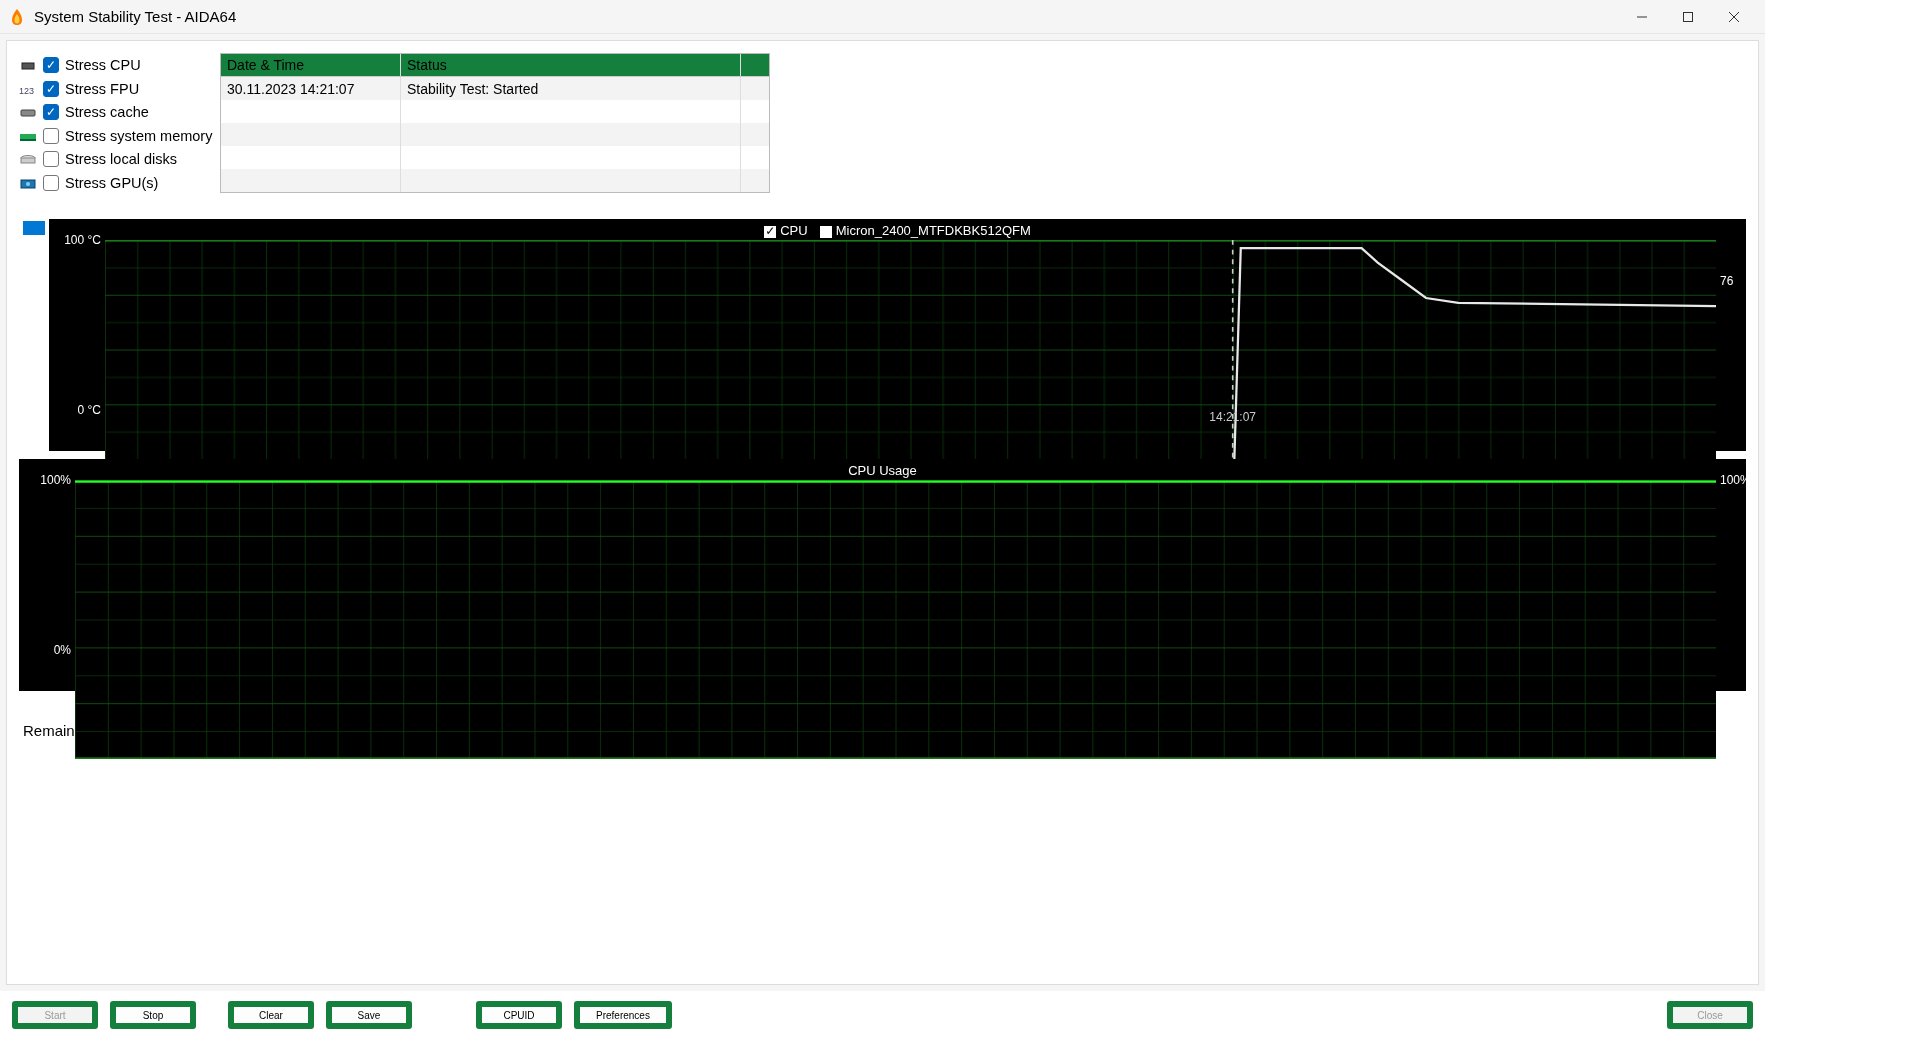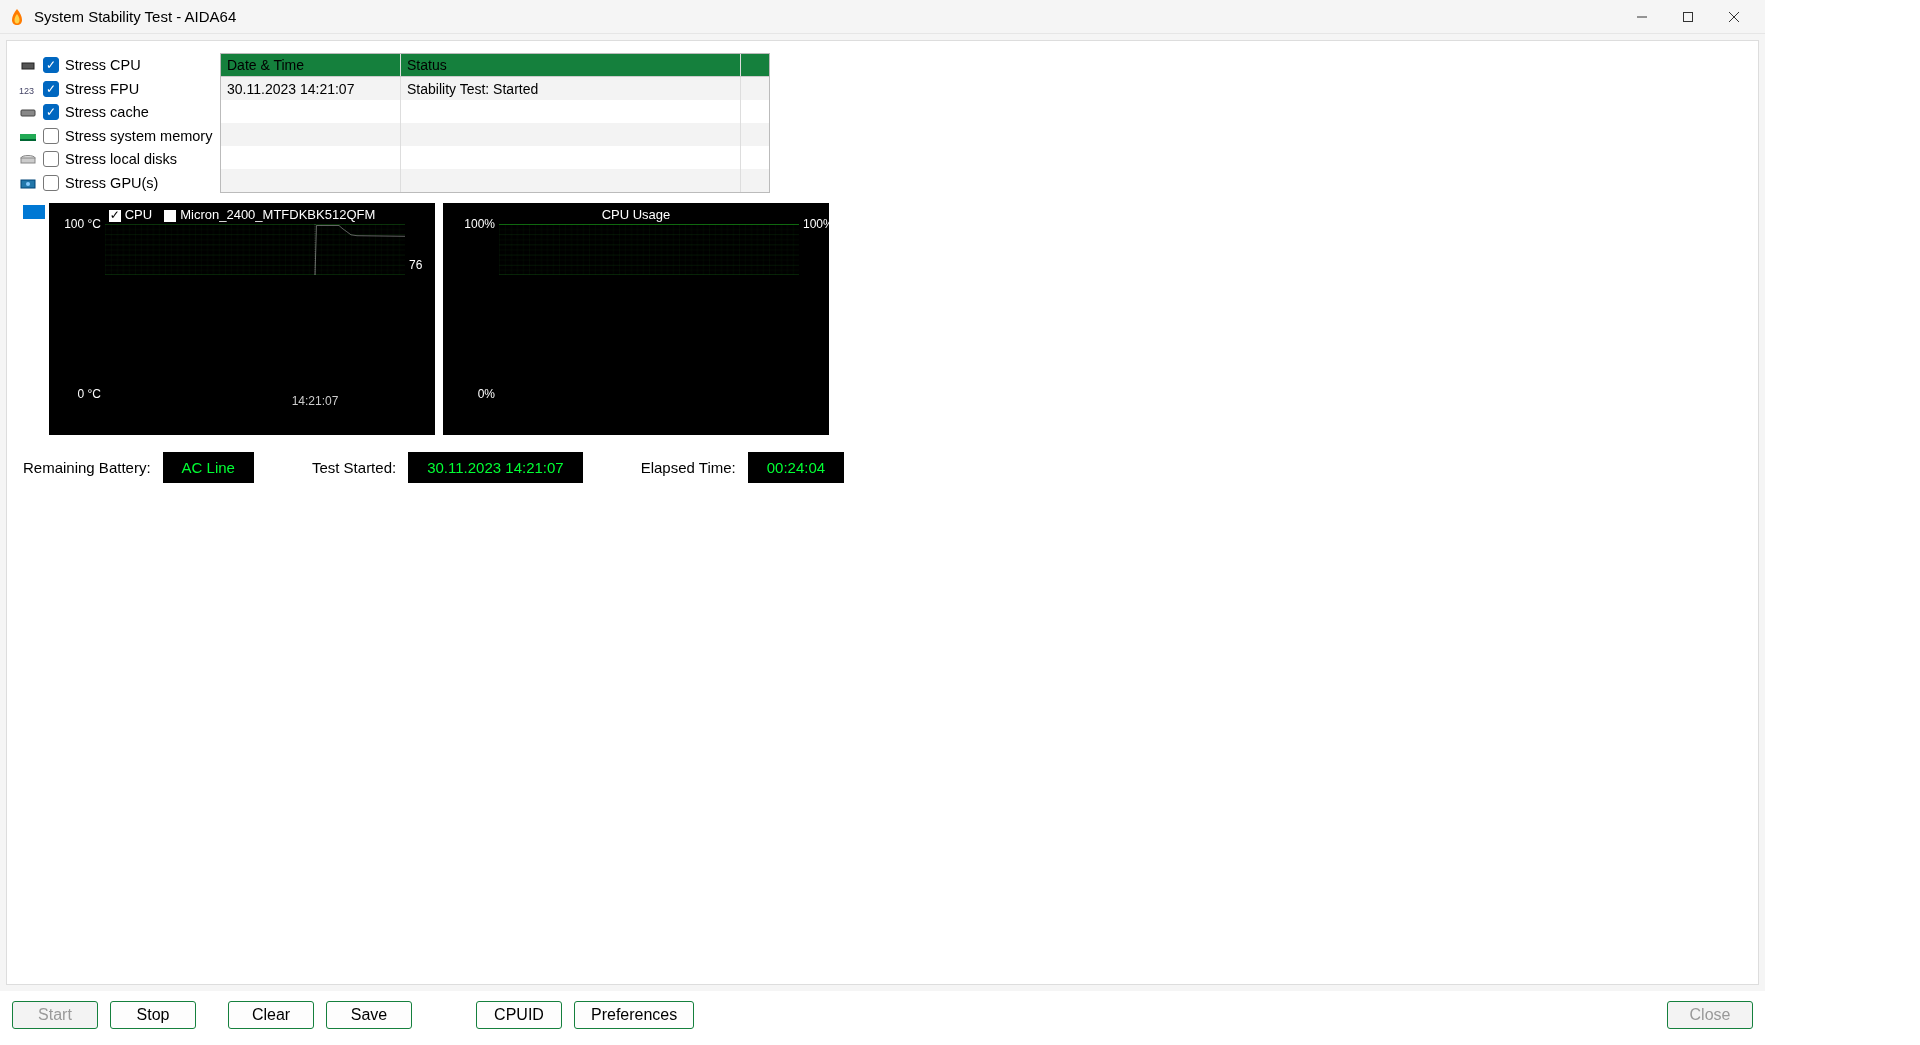--- a/index.html
+++ b/index.html
@@ -6,60 +6,60 @@
   body { font-family: "Segoe UI", Arial, sans-serif; font-size: 14px; background: #ffffff; color: #000; overflow: hidden; }
   .window { width: 1765px; height: 1045px; display: flex; flex-direction: column; background: #f5f5f5; }
   
   .titlebar { height: 34px; background: #f5f5f5; display: flex; align-items: center; padding: 0 8px; border-bottom: 1px solid #e6e6e6; }
   .titlebar-icon { width: 18px; height: 18px; margin-right: 8px; }
   .titlebar-title { flex: 0 0 auto; font-size: 15px; }
   .titlebar-spacer { flex: 1; }
   .win-btn { width: 46px; height: 32px; display: flex; align-items: center; justify-content: center; cursor: default; }
   .win-btn svg { width: 12px; height: 12px; stroke: #333; fill: none; stroke-width: 1; }
   
-  .content { flex: 1; padding: 12px; display: flex; flex-direction: column; gap: 3px; background: #fff; margin: 6px; border: 1px solid #ddd; }
+  .content { flex: 1; padding: 12px; display: flex; flex-direction: column; gap: 10px; background: #fff; margin: 6px; border: 1px solid #ddd; }
   .top-row { display: flex; gap: 6px; height: 140px; }
   .stress-list { width: 195px; display: flex; flex-direction: column; gap: 3px; padding-top: 2px; }
   .stress-item { display: flex; align-items: center; gap: 6px; font-size: 14.5px; height: 22px; }
   .stress-icon { width: 18px; height: 12px; display: inline-block; }
   .cb { width: 16px; height: 16px; border: 1px solid #777; border-radius: 3px; display: flex; align-items: center; justify-content: center; background: #fff; }
   .cb.checked { background: #0067c0; border-color: #0067c0; }
   .cb.checked::after { content: "✓"; color: #fff; font-size: 12px; line-height: 1; }
   .log-table { flex: 0 0 550px; border: 1px solid #bbb; background: #fff; }
   .log-header, .log-row { display: grid; grid-template-columns: 180px 340px 24px; height: 23px; }
   .log-header > div, .log-row > div { border-right: 1px solid #ddd; padding: 2px 6px; font-size: 14px; display: flex; align-items: center; }
   .log-header > div:last-child, .log-row > div:last-child { border-right: none; }
   .log-header { border-bottom: 1px solid #ccc; background: #15803d; }
   .log-body { height: 115px; overflow: hidden; }
   .log-row:nth-child(odd) { background: #f3f3f3; }
   
   .tabs { display: flex; gap: 8px; margin-top: 4px; padding-left: 4px; }
   .tab { padding: 4px 6px 6px 6px; font-size: 15px; color: #333; cursor: default; border-bottom: 2px solid transparent; }
   .tab.active { color: #000; background: #fff; }
   
-  .graph-container { display: flex; flex-direction: row; gap: 8px; margin-top: 7px; }
+  .graph-container { display: flex; flex-direction: column; gap: 8px; margin-top: 16px; }
   .graph-outer { display: flex; background: #fff; }
   .graph-gutter { width: 30px; }
   .graph-gutter .gbar { width: 22px; height: 14px; margin: 2px 4px; background: #0078d4; }
   .graph { background: #000; position: relative; flex: 1; }
   .graph-legend { color: #fff; font-size: 13px; text-align: center; padding: 4px 0 2px 0; display: flex; justify-content: center; gap: 12px; align-items: center; }
   .leg-cb { width: 12px; height: 12px; border: 1px solid #fff; display: inline-block; vertical-align: middle; margin-right: 4px; background: #fff; position: relative; }
   .leg-cb.checked::after { content: "✓"; color: #000; position: absolute; top: -3px; left: 0; font-size: 12px; }
   .plot-wrap { position: relative; margin: 0 30px 14px 56px; }
   .ylabel { position: absolute; color: #fff; font-size: 12px; right: calc(100% + 4px); transform: translateY(-50%); white-space: nowrap; }
   .rlabel { position: absolute; color: #fff; font-size: 12px; left: calc(100% + 4px); transform: translateY(-50%); white-space: nowrap; }
   .xlabel { position: absolute; color: #ccc; font-size: 12px; top: 100%; transform: translateX(-50%); text-align: center; }
   svg.plot { display: block; width: 100%; }
   
   .status-row { display: flex; align-items: center; gap: 12px; margin-top: 14px; font-size: 15px; }
   .status-label { margin-left: 4px; }
   .status-box { background: #000; color: #00ff33; padding: 6px 18px; font-size: 15px; min-width: 90px; text-align: center; border: 1px solid #000; }
   
   .button-bar { display: flex; gap: 12px; padding: 10px 12px 16px 12px; align-items: center; background: #fff; }
-  .btn { min-width: 86px; height: 28px; border: 1px solid #15803d; background: #fdfdfd; border-radius: 3px; font-size: 16px; display: flex; align-items: center; justify-content: center; padding: 0 16px; cursor: default; text-align: center; }
+  .btn { min-width: 86px; height: 28px; border: 6px solid #15803d; background: #fdfdfd; border-radius: 3px; font-size: 10px; display: flex; align-items: center; justify-content: center; padding: 0 16px; cursor: default; text-align: center; }
   .btn.disabled { color: #999; background: #f3f3f3; }
   .button-bar .spacer { flex: 1; }
 </style>
 </head>
 <body>
 
 <div class="window">
 
   <div class="titlebar">
     <span class="titlebar-icon">

